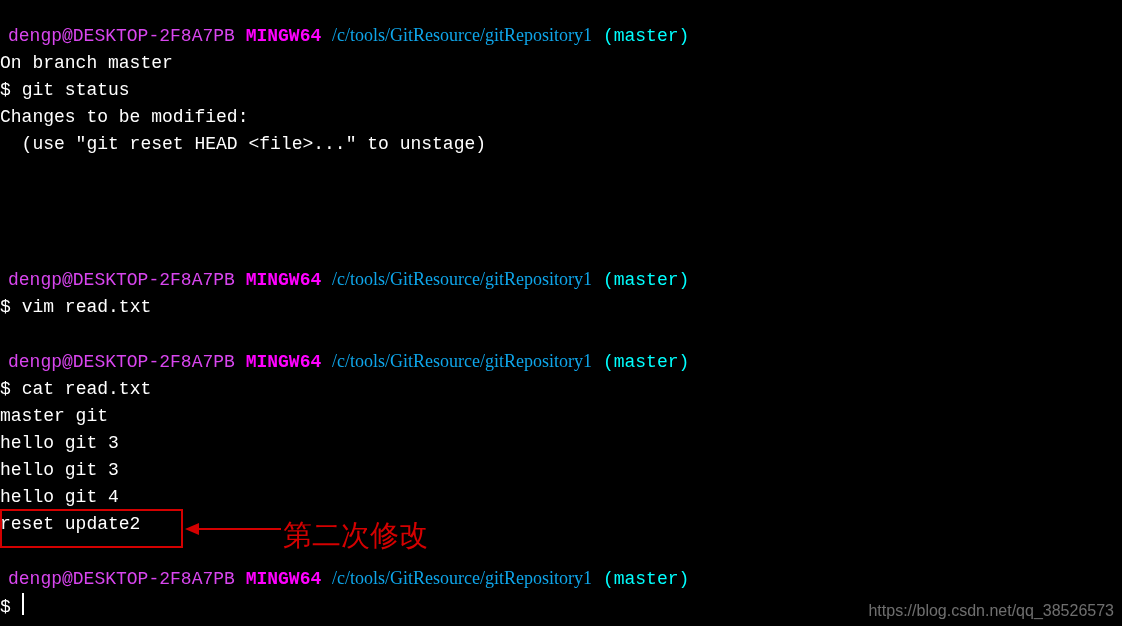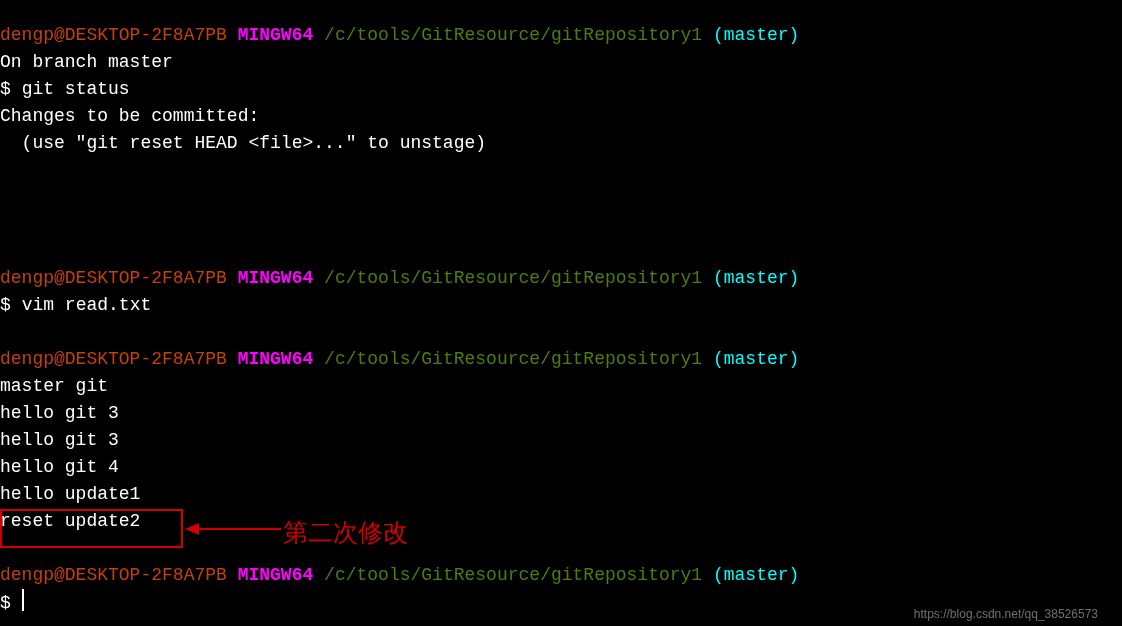--- a/index.html
+++ b/index.html
@@ -16,28 +16,30 @@
       width: 1122px;
       height: 626px;
       padding-top: 22px;
       position: relative;
       overflow: hidden;
     }
     .line {
       white-space: pre;
     }
     .green {
-      color: #c2410c;
+      color: #d946ef;
+      padding-left: 8px;
     }
     .magenta {
       color: #ff00ff;
       font-weight: bold;
     }
     .yellow {
-      color: #4d7c0f;
+      color: #0ea5e9;
+      font-family: Liberation Serif, serif;
     }
     .cyan {
       color: #00ffff;
     }
     .white {
       color: #ffffff;
     }
     .annotation-container {
       position: absolute;
       left: 0;
@@ -59,67 +61,67 @@
       top: 6px;
       width: 100px;
       height: 28px;
     }
     .annotation-text {
       position: absolute;
       left: 283px;
       top: 5px;
       color: #d40000;
       font-family: 'Microsoft YaHei', 'SimSun', sans-serif;
-      font-size: 25px;
+      font-size: 29px;
       white-space: nowrap;
       text-align: right;
     }
     .cursor {
       display: inline-block;
       width: 2px;
       height: 22px;
       background: #fff;
       vertical-align: text-bottom;
       margin-bottom: 2px;
     }
     .watermark {
       position: absolute;
-      right: 24px;
+      right: 8px;
       bottom: 3px;
       color: rgba(200,200,200,0.55);
       font-family: Arial, sans-serif;
-      font-size: 12px;
+      font-size: 16px;
       pointer-events: none;
     }
   </style>
 </head>
 <body>
 
 <div>
 
   <div class="line"><span class="green">dengp@DESKTOP-2F8A7PB</span> <span class="magenta">MINGW64</span> <span class="yellow">/c/tools/GitResource/gitRepository1</span> <span class="cyan">(master)</span></div>
   <div class="line white">On branch master</div>
   <div class="line"><span class="white">$</span> <span class="white">git status</span></div>
-  <div class="line white">Changes to be committed:</div>
+  <div class="line white">Changes to be modified:</div>
   <div class="line white">  (use "git reset HEAD &lt;file&gt;..." to unstage)</div>
   <div class="line">&nbsp;</div>
   <div class="line"><span>        </span></div>
   <div class="line">&nbsp;</div>
   <div class="line">&nbsp;</div>
 
   <div class="line"><span class="green">dengp@DESKTOP-2F8A7PB</span> <span class="magenta">MINGW64</span> <span class="yellow">/c/tools/GitResource/gitRepository1</span> <span class="cyan">(master)</span></div>
   <div class="line"><span class="white">$</span> <span class="white">vim read.txt</span></div>
   <div class="line">&nbsp;</div>
 
   <div class="line"><span class="green">dengp@DESKTOP-2F8A7PB</span> <span class="magenta">MINGW64</span> <span class="yellow">/c/tools/GitResource/gitRepository1</span> <span class="cyan">(master)</span></div>
+  <div class="line"><span class="white">$</span> <span class="white">cat read.txt</span></div>
   <div class="line white">master git</div>
   <div class="line white">hello git 3</div>
   <div class="line white">hello git 3</div>
   <div class="line white">hello git 4</div>
-  <div class="line white">hello update1</div>
   <div class="line white">reset update2</div>
   <div class="line">&nbsp;</div>
 
   <div class="line"><span class="green">dengp@DESKTOP-2F8A7PB</span> <span class="magenta">MINGW64</span> <span class="yellow">/c/tools/GitResource/gitRepository1</span> <span class="cyan">(master)</span></div>
   <div class="line"><span class="white">$</span> <span class="cursor"></span></div>
 
 </div>
 
 <div class="annotation-container">
   <div class="red-box"></div>

